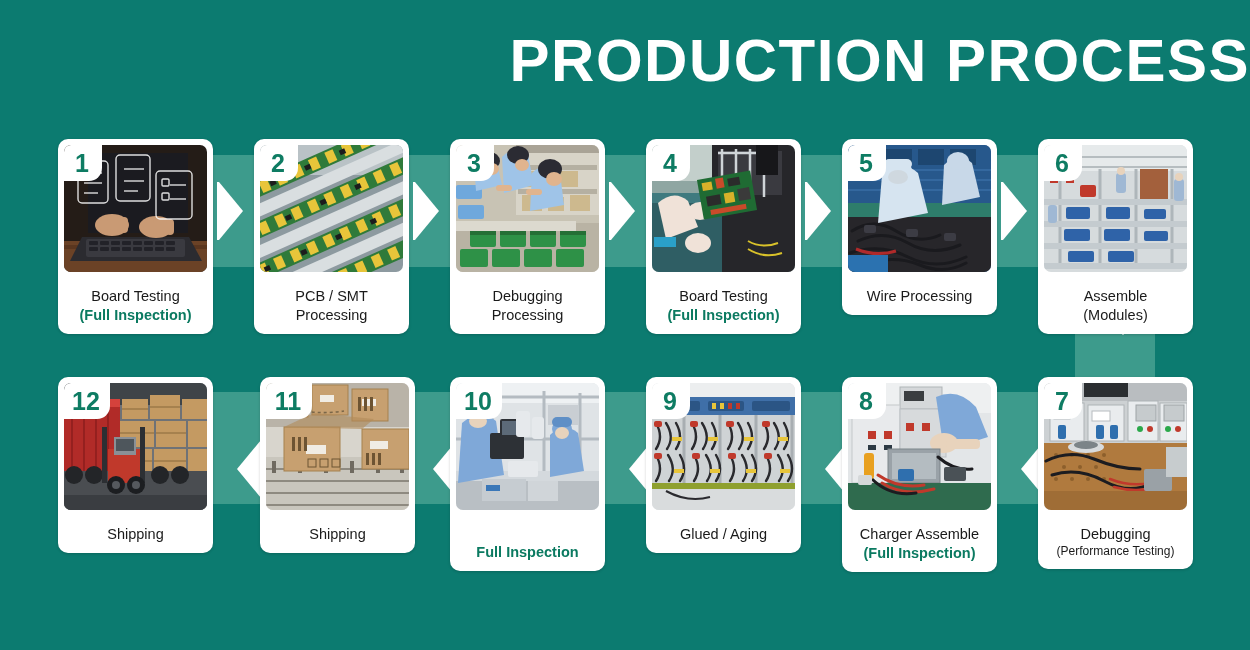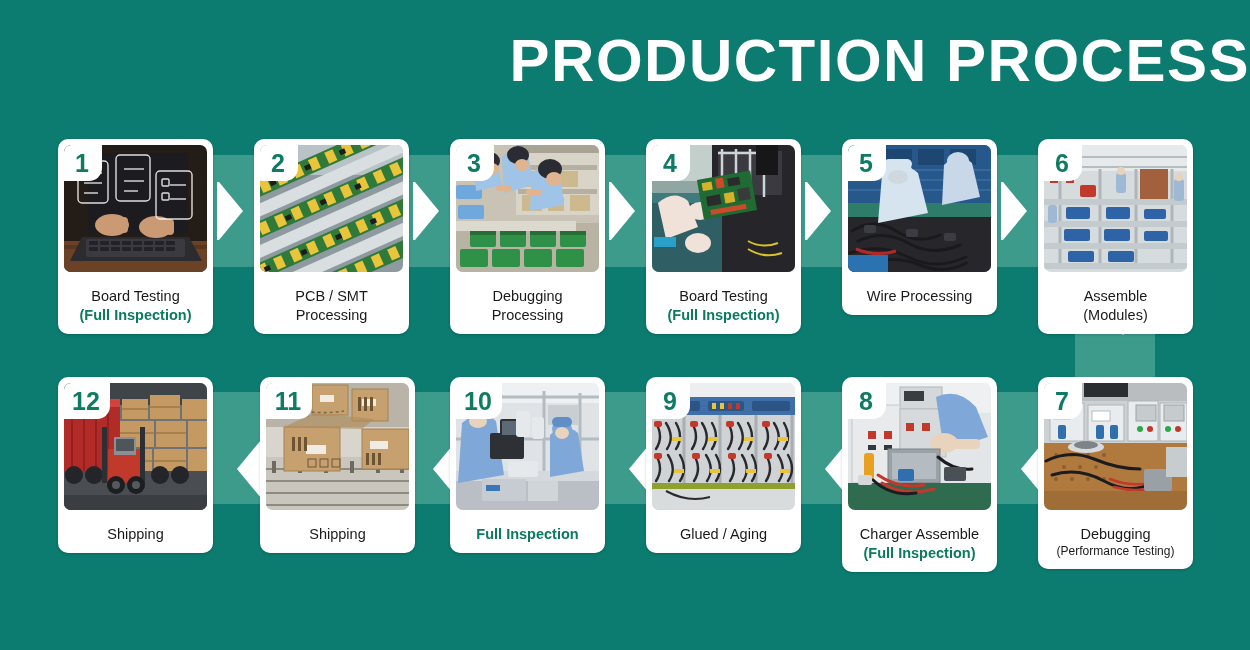--- a/index.html
+++ b/index.html
@@ -123,20 +123,21 @@
     color: #1a1a1a;
     line-height: 1.32;
   }
   .label-line2.green {
     color: #0b7a61;
     font-weight: bold;
   }
   .label-line1.green {
     color: #0b7a61;
     font-weight: bold;
+    margin-top: 18px;
   }
   .label-sub {
     font-size: 12px;
     color: #1a1a1a;
   }
 </style>
 </head>
 <body>
 
 <div id="stage">

